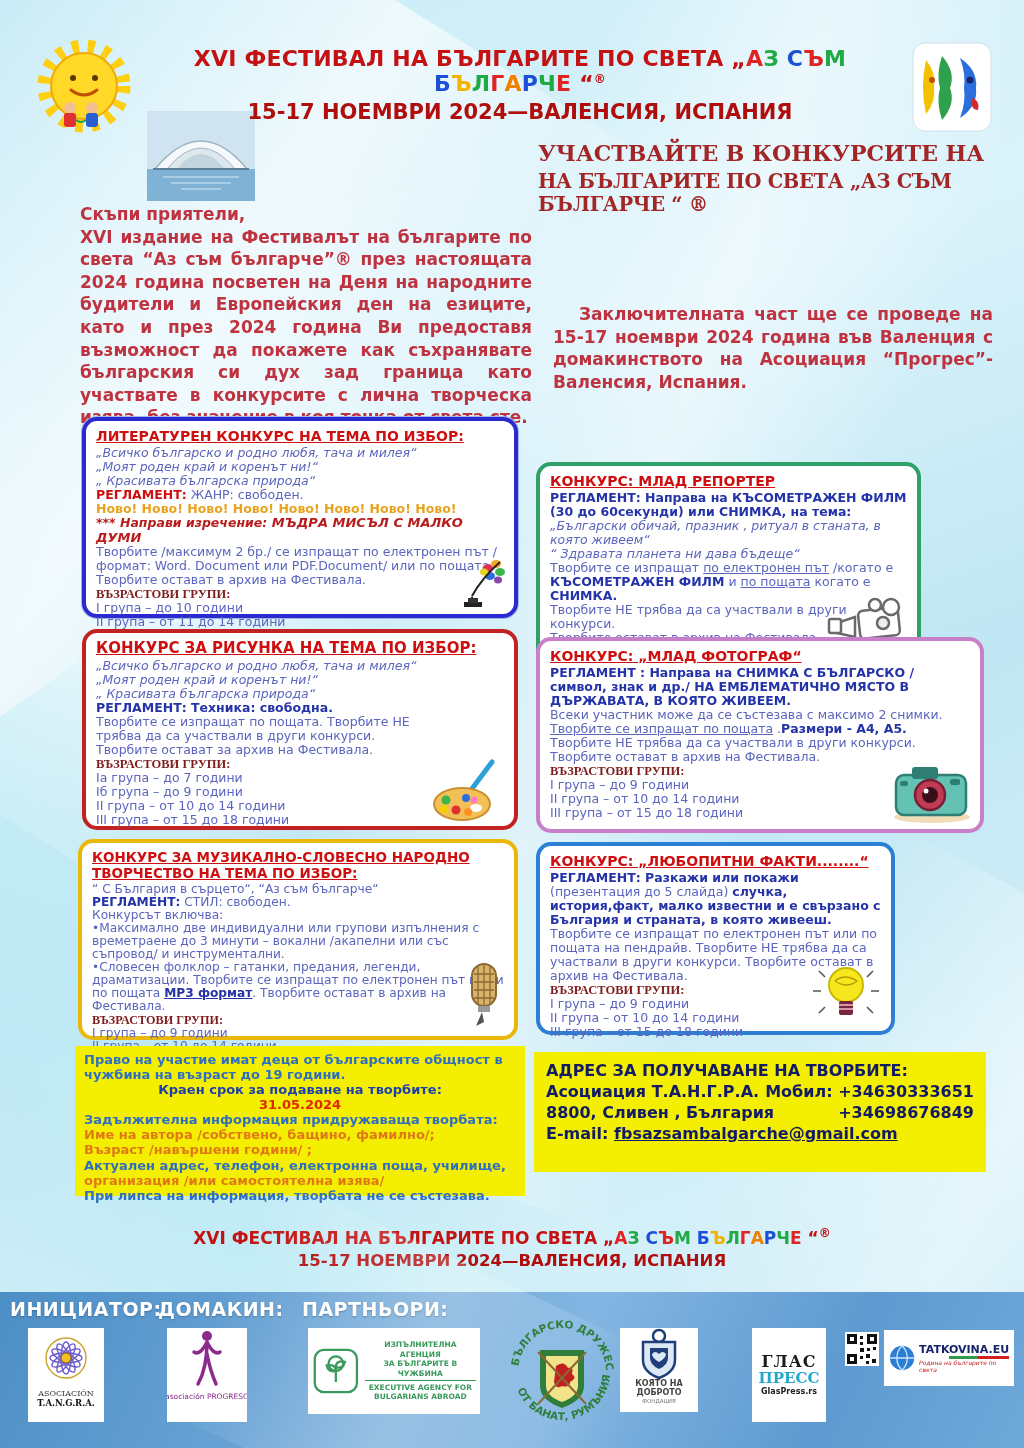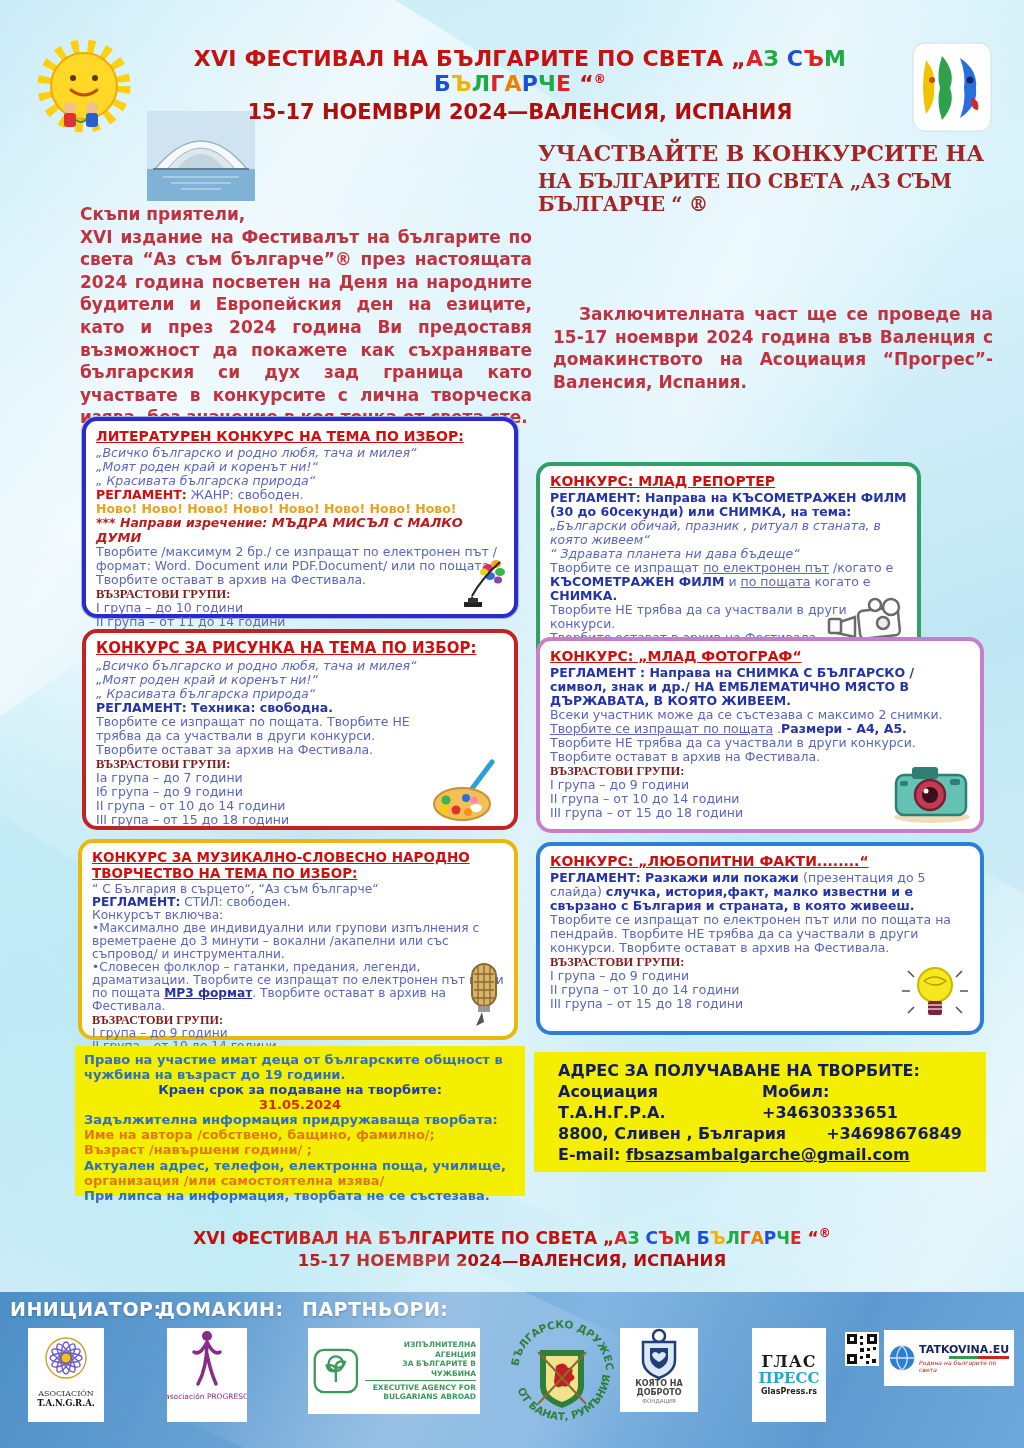--- a/index.html
+++ b/index.html
@@ -43,27 +43,27 @@
   .bn{color:#2433a8;font-weight:bold;}
   .task{color:#b91c1c;font-weight:bold;font-style:italic;}
   .u{text-decoration:underline;}
   .glabel{color:#7f1d1d;font-weight:bold;margin-top:1px;font-family:Liberation Serif, serif;}
   .box p{margin:0;}
   .box--lit{left:82px;top:417px;width:436px;height:201px;border:4px solid #2a2ad0;box-shadow:0 0 0 1px #9fb6e6;}
   .box--rep{left:536px;top:417px;width:385px;height:201px;border:4px solid #2fa168;margin-top:45px;}
   .box--draw{left:82px;top:629px;width:436px;height:201px;border:4px solid #c32222;}
   .box--photo{left:536px;top:637px;width:448px;height:196px;border:4px solid #c77fc7;}
   .box--music{left:78px;top:839px;width:440px;height:201px;border:4px solid #e9b80a;line-height:1.07;font-size:12.2px;}
-  .box--facts{left:536px;top:842px;width:448px;height:193px;border:4px solid #2b7fd4;}
+  .box--facts{left:536px;top:842px;width:359px;height:193px;border:4px solid #2b7fd4;}
   .boxicon{position:absolute;right:6px;bottom:4px;}
 
   
   .ybox{position:absolute;background:#f4ef00;box-sizing:border-box;font-weight:bold;}
   .ybox--part{left:75px;top:1046px;width:450px;height:150px;padding:6px 9px;font-size:13px;line-height:1.16;}
-  .ybox--addr{left:534px;top:1052px;width:452px;height:120px;padding:8px 24px;font-size:16px;line-height:1.32;color:#131c63;}
+  .ybox--addr{left:534px;top:1052px;width:452px;height:120px;padding:8px 12px;font-size:16px;line-height:1.32;color:#131c63;}
   .yl-blue{color:#2f6fc0;}
   .yl-navy{color:#1d3fae;}
   .yl-orange{color:#e07818;}
   .yl-red{color:#e02800;}
   .center{text-align:center;}
   .addr-row{display:flex;justify-content:space-between;}
   .email u{text-decoration:underline;}
 
   
   .ftitle{position:absolute;left:0;top:1226px;width:1024px;text-align:center;font-weight:bold;color:#c41111;}
@@ -74,21 +74,21 @@
   .fstrip:before{content:"";position:absolute;left:200px;top:-40px;width:420px;height:260px;transform:rotate(25deg);
     background:linear-gradient(90deg,rgba(255,255,255,0),rgba(255,255,255,.25),rgba(255,255,255,0));}
   .flabel{position:absolute;top:6px;color:#fff;font-weight:bold;font-size:19px;letter-spacing:.5px;text-shadow:0 1px 2px rgba(0,0,0,.25);}
   .card{position:absolute;background:#fff;display:flex;flex-direction:column;align-items:center;justify-content:flex-start;overflow:hidden;}
   .card small{display:block;text-align:center;}
 
   .tangra-t1{font-family:"DejaVu Serif",serif;font-size:8px;color:#333;margin-top:1px;}
   .tangra-t2{font-family:"DejaVu Serif",serif;font-size:8.5px;font-weight:bold;color:#111;}
   .prog-t{font-size:7.5px;color:#8a2a8a;margin-top:2px;white-space:nowrap;}
   .agency{flex-direction:row;align-items:center;padding:4px;}
-  .agency-txt{margin-left:5px;text-align:right;}
+  .agency-txt{margin-left:5px;text-align:center;}
   .agency-txt .g{color:#3a9a5c;font-size:7.5px;font-weight:bold;line-height:1.25;}
   .agency-div{border-top:1px solid #3a9a5c;margin:2px 0;}
   .knights-t1{font-size:8px;color:#444;font-weight:bold;line-height:1.1;text-align:center;}
   .knights-t2{font-size:5.5px;color:#777;}
   .glas-t1{font-family:"DejaVu Serif",serif;font-size:16px;font-weight:bold;color:#1a1a1a;line-height:1;letter-spacing:1px;}
   .glas-t2{font-family:"DejaVu Serif",serif;font-size:15px;font-weight:bold;color:#22a8cc;line-height:1.1;}
   .glas-t3{font-size:8px;color:#222;font-weight:bold;}
   .tat{flex-direction:row;align-items:center;padding:2px 4px;}
   .tat-txt{margin-left:3px;text-align:left;}
   .tat-t1{font-size:11px;font-weight:bold;color:#15246a;}

